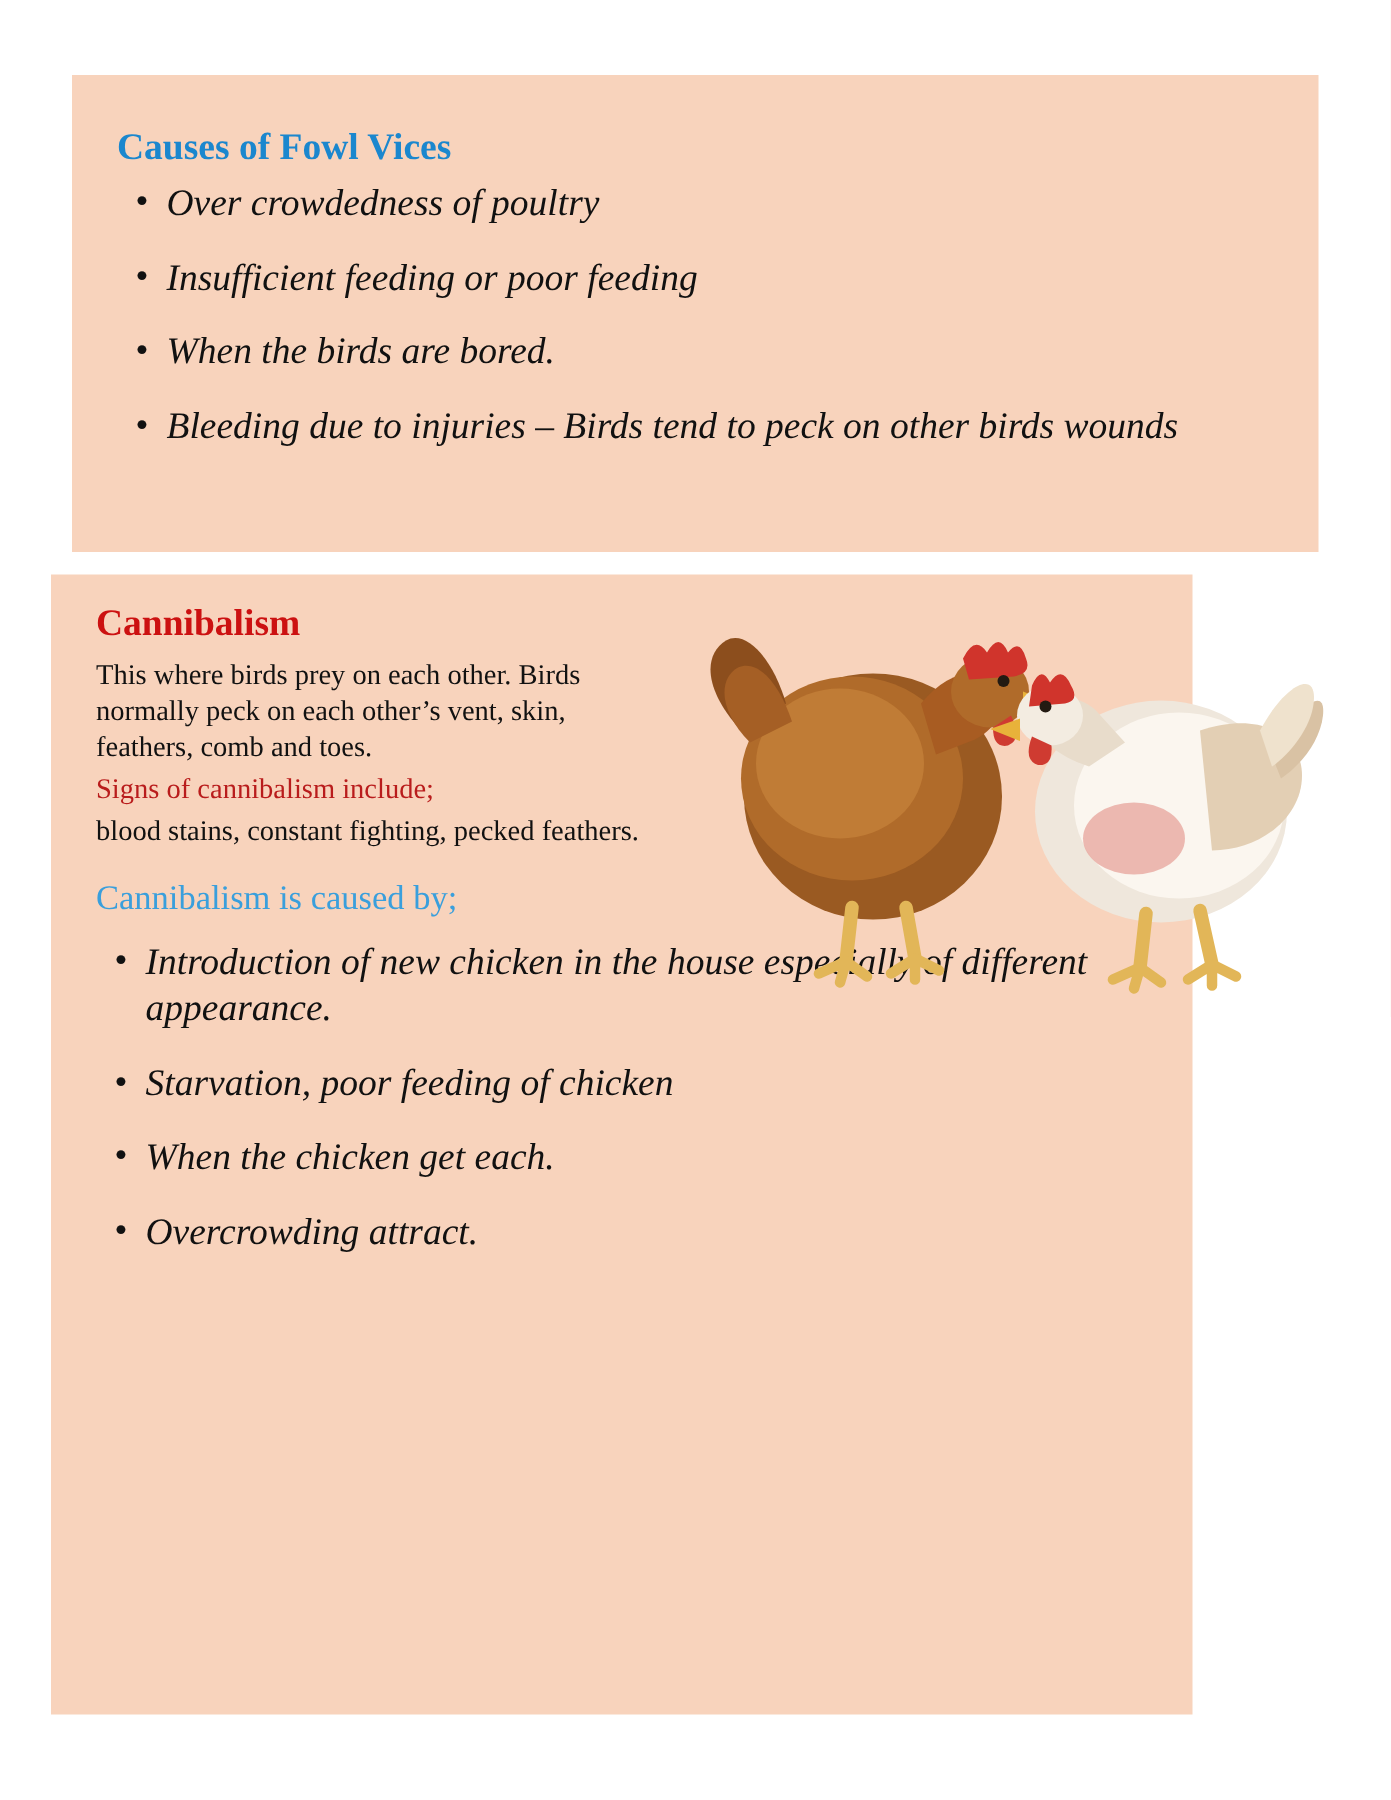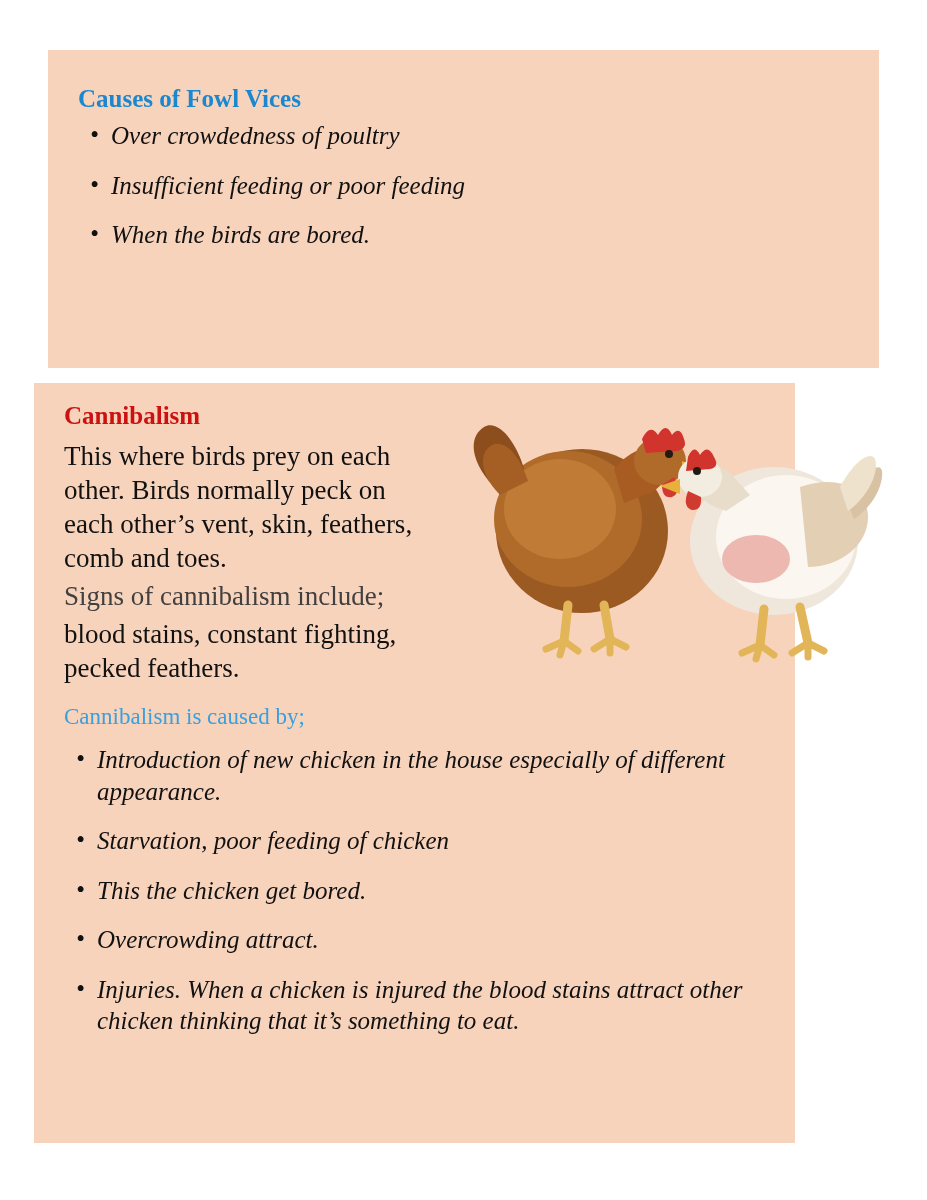--- a/index.html
+++ b/index.html
@@ -86,25 +86,25 @@
     font-size: 25px;
     line-height: 1.2;
     margin: 0 0 8px 0;
   }
 
   .intro-col {
     width: 370px;
   }
   .intro-col p {
     margin: 0 0 4px 0;
-    font-size: 27px;
+    font-size: 19px;
     line-height: 1.26;
   }
   .subhead-blue {
-    color: #404040;
+    color: #b91c1c;
     font-size: 25px;
     line-height: 1.26;
     margin: 14px 0 0 0;
   }
   .plain-line {
     font-size: 25px;
     line-height: 1.26;
     margin: 0;
   }
   .caused-by {
@@ -131,42 +131,42 @@
 
 <div class="page">
 
   <section class="panel-causes">
     <h2 class="panel-title-blue">Causes of Fowl Vices</h2>
 
     <ul class="bullets">
       <li>Over crowdedness of poultry</li>
       <li>Insufficient feeding or poor feeding</li>
       <li>When the birds are bored.</li>
+      <li>Bleeding due to injuries – Birds tend to peck on other birds wounds</li>
     </ul>
   </section>
 
   <section class="panel-cannibalism">
     <h2 class="panel-title-red">Cannibalism</h2>
 
     <div class="intro-col">
       <p>This where birds prey on each other. Birds normally peck on each other’s vent, skin, feathers, comb and toes.</p>
 
       <p class="subhead-blue">Signs of cannibalism include;</p>
 
       <p class="plain-line">blood stains, constant fighting, pecked feathers.</p>
     </div>
 
     <p class="caused-by">Cannibalism is caused by;</p>
 
     <ul class="bullets bullets-2">
       <li>Introduction of new chicken in the house especially of different appearance.</li>
       <li>Starvation, poor feeding of chicken</li>
-      <li>This the chicken get bored.</li>
+      <li>When the chicken get each.</li>
       <li>Overcrowding attract.</li>
-      <li>Injuries. When a chicken is injured the blood stains attract other chicken thinking that it’s something to eat.</li>
     </ul>
 
     <svg class="chickens" viewBox="0 0 420 300">
 
       <g>
 
         <ellipse cx="118" cy="140" rx="86" ry="82" fill="#9a5a22"></ellipse>
         <ellipse cx="104" cy="128" rx="74" ry="68" fill="#b06b2a"></ellipse>
         <ellipse cx="96" cy="118" rx="56" ry="50" fill="#c07c36"></ellipse>
 

